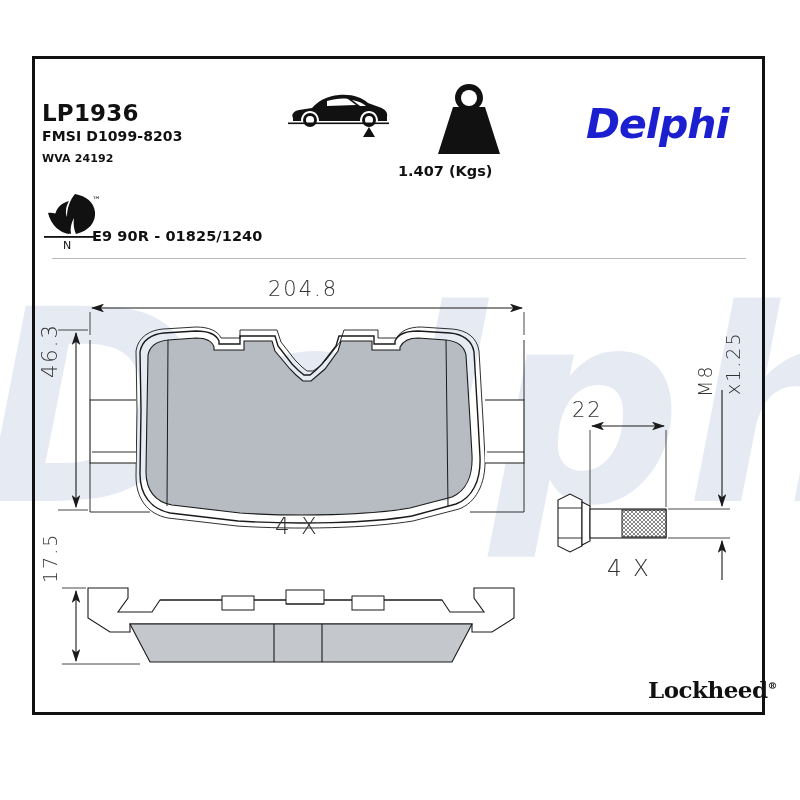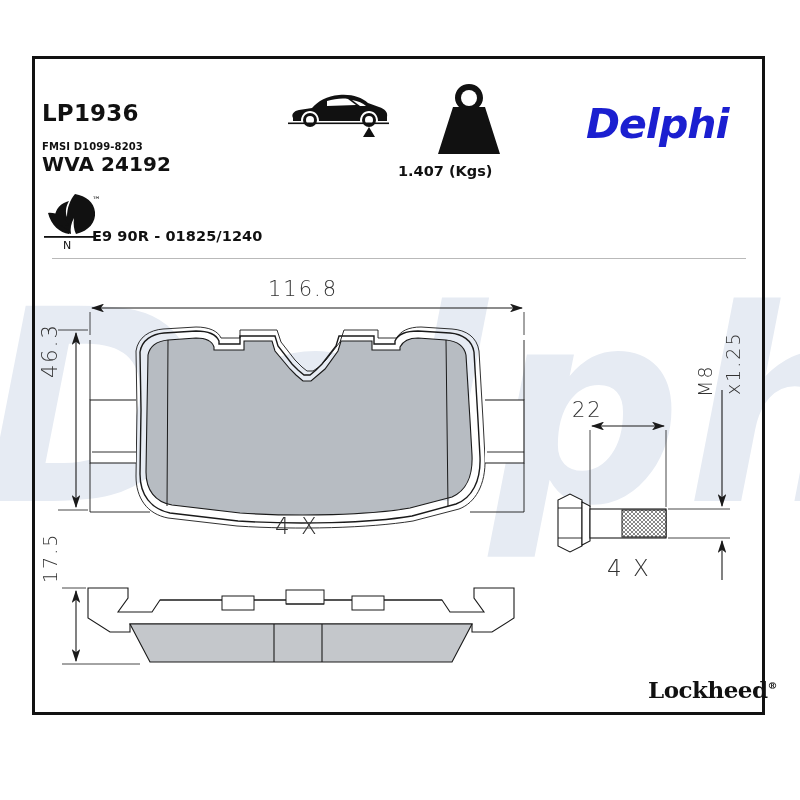--- a/index.html
+++ b/index.html
@@ -18,22 +18,22 @@
 
   
   .frame{
     position:absolute;left:32px;top:56px;width:733px;height:659px;
     border:3px solid #111;box-sizing:border-box;z-index:3;background:transparent;
   }
 
   
   .hdr{position:absolute;z-index:6;}
   .part-no{left:42px;top:92px;font-size:23px;font-weight:bold;color:#111;letter-spacing:.2px;margin-top:8px;}
-  .fmsi{left:42px;top:141px;font-size:10px;font-weight:bold;color:#111;letter-spacing:.1px;}
-  .wva{left:42px;top:152px;font-size:20px;font-weight:bold;color:#111;letter-spacing:.1px;}
+  .fmsi{left:42px;top:128px;font-size:14px;font-weight:bold;color:#111;letter-spacing:.1px;}
+  .wva{left:42px;top:152px;font-size:11px;font-weight:bold;color:#111;letter-spacing:.1px;}
 
   .kgs{left:398px;top:163px;font-size:14.5px;font-weight:bold;color:#111;}
 
   .ece{left:92px;top:228px;font-size:14.5px;font-weight:bold;color:#111;letter-spacing:.1px;text-align:right;}
 
   .delphi-logo{
     left:586px;top:100px;font-size:41px;font-weight:bold;font-style:italic;
     color:#1b1fd0;letter-spacing:-1px;
   }
 
@@ -203,21 +203,21 @@
       <path d="M666,507 L666,430" stroke="#1a1a1a" stroke-width="0.8"></path>
       <line x1="592" y1="426" x2="664" y2="426" stroke="#1a1a1a" stroke-width="1.1" marker-start="url(#arL)" marker-end="url(#ar)"></line>
 
       <path d="M668,509 L730,509" stroke="#1a1a1a" stroke-width="0.8"></path>
       <path d="M668,538 L730,538" stroke="#1a1a1a" stroke-width="0.8"></path>
       <line x1="722" y1="506" x2="722" y2="390" stroke="#1a1a1a" stroke-width="1.1" marker-start="url(#arL)"></line>
       <line x1="722" y1="541" x2="722" y2="580" stroke="#1a1a1a" stroke-width="1.1" marker-start="url(#arL)"></line>
     </g>
   </svg>
 
-  <div class="dimtxt t1168">116.8</div>
+  <div class="dimtxt t1168">204.8</div>
   <div class="dimtxt t463">46.3</div>
   <div class="dimtxt t4x-main">4 X</div>
   <div class="dimtxt t175">17.5</div>
   <div class="dimtxt t22">22</div>
   <div class="dimtxt tm8">M8</div>
   <div class="dimtxt tx125">x1.25</div>
   <div class="dimtxt t4x-bolt">4 X</div>
 
 </div>
 

